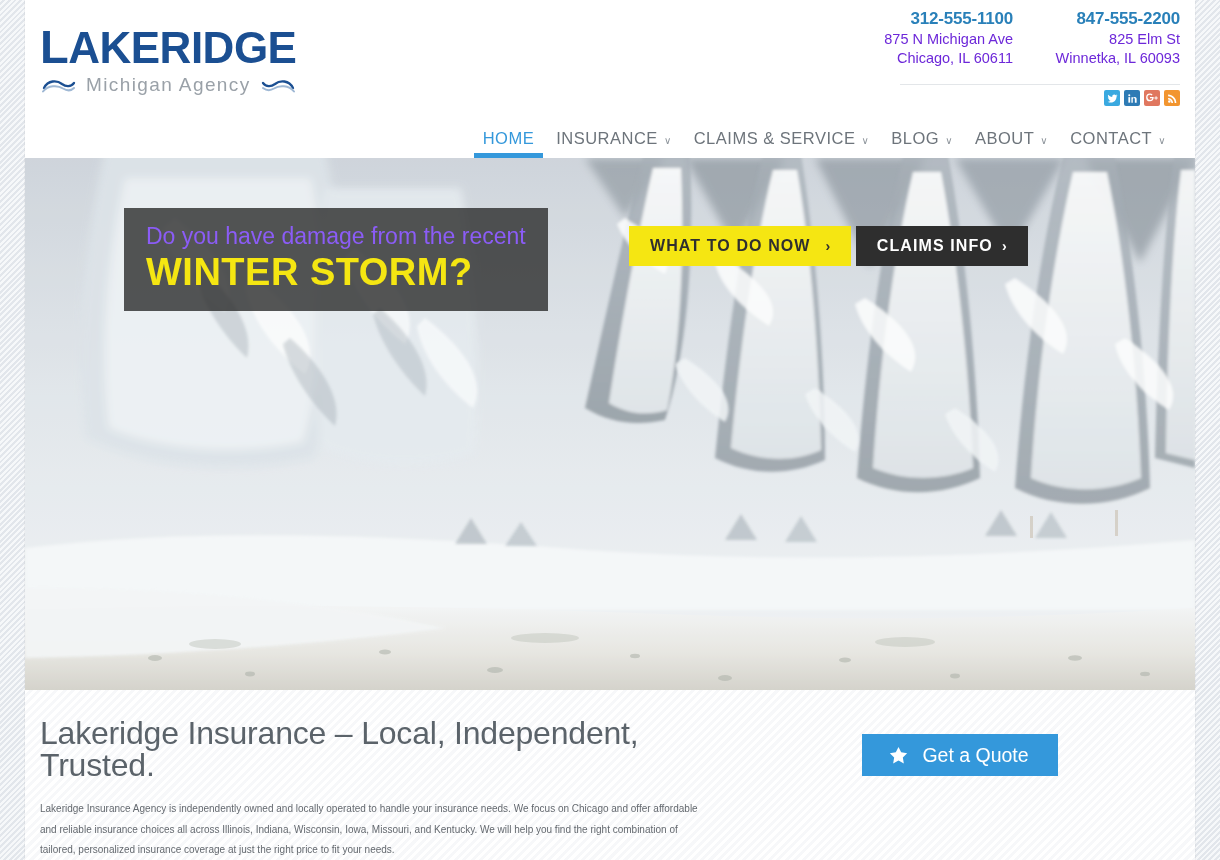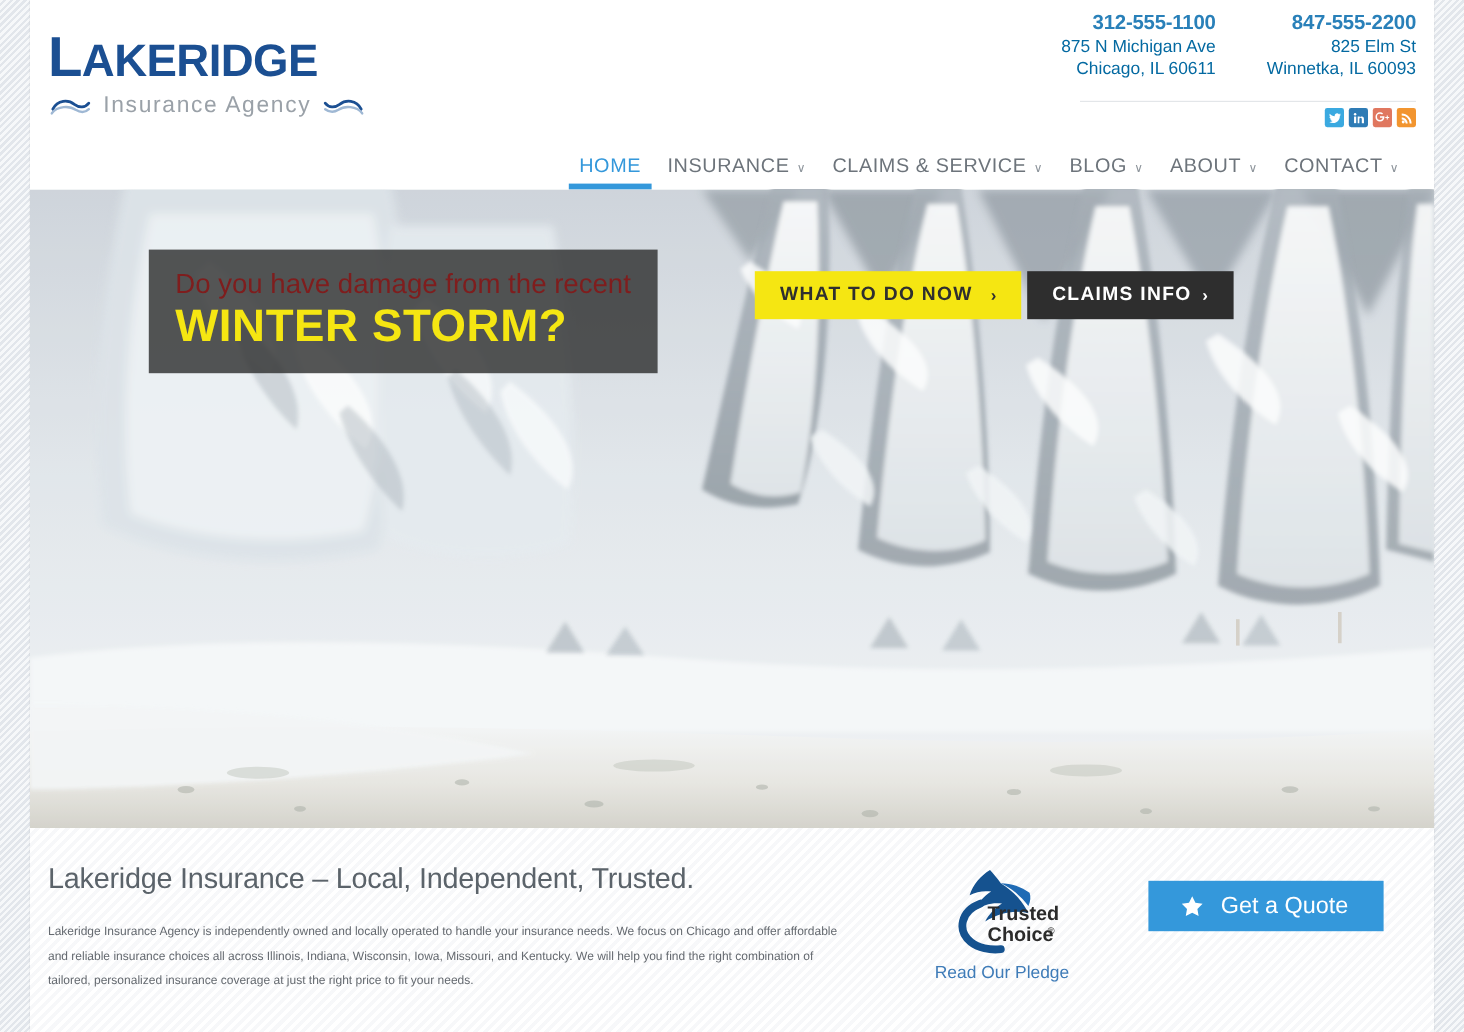--- a/index.html
+++ b/index.html
@@ -56,21 +56,21 @@
   .logo-word {
     font-family: "Liberation Sans", sans-serif;
     font-weight: bold;
     font-size: 47px;
     letter-spacing: -0.5px;
     color: #1b4f92;
     line-height: 50px;
     white-space: nowrap;
   }
   .logo-word .cap { font-size: 47px; }
-  .logo-word .small { font-size: 38px; text-align: right; }
+  .logo-word .small { font-size: 44px; text-align: right; }
 
   .logo-sub-row {
     display: flex;
     align-items: center;
     gap: 10px;
     margin-top: 1px;
     padding-left: 2px;
   }
   .logo-sub {
     font-size: 19px;
@@ -97,21 +97,21 @@
   .phone {
     font-size: 17px;
     font-weight: bold;
     color: #2980b9;
     letter-spacing: -0.2px;
     white-space: nowrap;
     line-height: 22px;
   }
   .addr-line {
     font-size: 14.5px;
-    color: #0369a1;
+    color: #6d28d9;
     line-height: 19px;
     white-space: nowrap;
     font-weight: 300;
   }
 
   
   .social-sep {
     position: absolute;
     right: 15px;
     top: 84px;
@@ -197,21 +197,21 @@
   .hero-caption {
     position: absolute;
     left: 99px;
     top: 50px;
     background: rgba(48,48,48,0.82);
     padding: 14px 22px 17px 22px;
     max-width: 440px;
   }
   .cap-line1 {
     font-size: 23px;
-    color: #7f1d1d;
+    color: #8b5cf6;
     font-weight: 400;
     line-height: 28px;
     white-space: nowrap;
   }
   .cap-line2 {
     font-size: 38px;
     font-weight: bold;
     color: #f5e612;
     line-height: 44px;
     letter-spacing: 0.5px;
@@ -246,21 +246,21 @@
     background-image:
       repeating-linear-gradient(135deg,
         rgba(255,255,255,0.9) 0px,
         rgba(255,255,255,0.9) 3px,
         rgba(246,247,249,0.9) 3px,
         rgba(246,247,249,0.9) 6px);
     display: flex;
   }
   .content-left { width: 700px; flex: none; }
   .content-title {
-    font-size: 24px;
+    font-size: 32px;
     color: #5b636a;
     font-weight: 400;
     line-height: 32px;
     letter-spacing: -0.2px;
   }
   .content-body {
     margin-top: 18px;
     font-size: 10px;
     line-height: 20.5px;
     color: #64696f;
@@ -311,21 +311,21 @@
 
       <div class="logo-block">
         <div class="logo-word">
           <span class="cap">L</span><span class="small">AKERIDGE</span>
         </div>
         <div class="logo-sub-row">
           <svg class="wave-svg" width="34" height="17" viewBox="0 0 34 17">
             <path d="M2 11 C6 3, 15 3, 20 7 C24 10, 29 10, 32 6" stroke="#1b4f92" stroke-width="2.3" fill="none" stroke-linecap="round"></path>
             <path d="M1 14.5 C6 8, 16 8, 21 11.5 C25 14, 29 14, 32 11" stroke="#9fb8d4" stroke-width="2" fill="none" stroke-linecap="round"></path>
           </svg>
-          <span class="logo-sub">Insurance Agency</span>
+          <span class="logo-sub">Michigan Agency</span>
           <svg class="wave-svg" width="34" height="17" viewBox="0 0 34 17">
             <path d="M2 6 C5 10, 10 10, 14 7 C19 3, 28 3, 32 11" stroke="#1b4f92" stroke-width="2.3" fill="none" stroke-linecap="round"></path>
             <path d="M2 11 C6 14, 9 14, 13 11.5 C18 8, 28 8, 33 14.5" stroke="#9fb8d4" stroke-width="2" fill="none" stroke-linecap="round"></path>
           </svg>
         </div>
       </div>
 
       <div class="contact-wrap">
         <div class="contact-col">
           <div class="phone">312-555-1100</div>
@@ -542,34 +542,20 @@
       </div>
     </div>
 
     <div class="content">
 
       <div class="content-left">
         <h1 class="content-title">Lakeridge Insurance – Local, Independent, Trusted.</h1>
         <p class="content-body">Lakeridge Insurance Agency is independently owned and locally operated to handle your insurance needs. We focus on Chicago and offer affordable and reliable insurance choices all across Illinois, Indiana, Wisconsin, Iowa, Missouri, and Kentucky. We will help you find the right combination of tailored, personalized insurance coverage at just the right price to fit your needs.</p>
       </div>
 
-      <div class="content-mid">
-        <svg class="tc-logo" width="96" height="78" viewBox="0 0 96 78">
-
-          <path d="M38 6 C30 11 24 18 21 27 C27 24 33 23 39 24 C33 28 28 33 25 40 C32 35 40 33 48 34 C42 38 37 43 34 49 C45 42 58 39 70 42 C66 33 58 24 47 17 C44 13 41 9 38 6 Z" fill="#15528f"></path>
-          <path d="M47 17 C56 21 64 28 70 36 C72 32 72 28 71 25 C64 20 56 17 47 17 Z" fill="#1f6bb5"></path>
-
-          <path d="M30 34 C14 40 10 56 22 66 C28 71 38 73 47 72" stroke="#15528f" stroke-width="6.5" fill="none" stroke-linecap="round"></path>
-
-          <text x="36" y="48" font-family="Liberation Sans, sans-serif" font-size="16.5" font-weight="bold" fill="#2b2b2b">Trusted</text>
-          <text x="36" y="65" font-family="Liberation Sans, sans-serif" font-size="16.5" font-weight="bold" fill="#2b2b2b">Choice</text>
-          <text x="86" y="59" font-family="Liberation Sans, sans-serif" font-size="8" fill="#2b2b2b">®</text>
-        </svg>
-        <span class="pledge-link">Read Our Pledge</span>
-      </div>
 
       <div class="content-right">
         <div class="quote-btn">
           <svg width="21" height="21" viewBox="0 0 24 24" fill="#ffffff">
             <path d="M12 2.2l3.05 6.2 6.85 1-4.95 4.82 1.17 6.82L12 17.82 5.88 21.04l1.17-6.82L2.1 9.4l6.85-1z"></path>
           </svg>
           <span>Get a Quote</span>
         </div>
       </div>
     </div>

